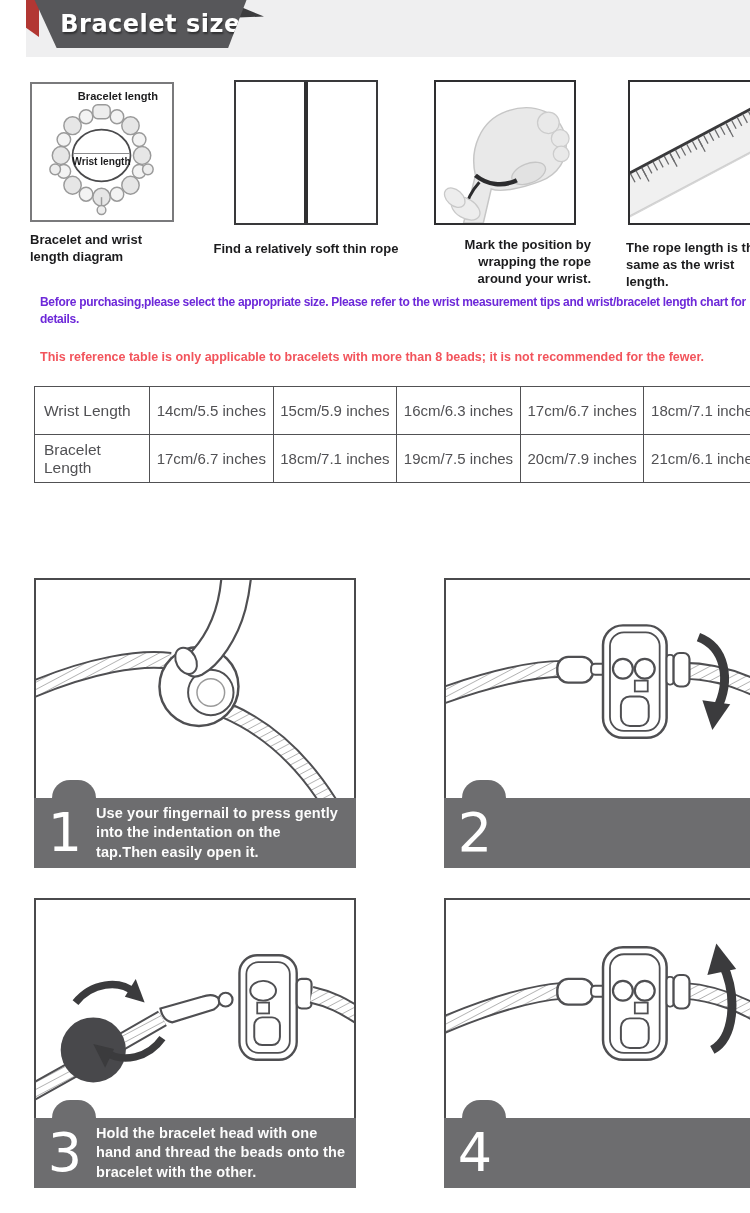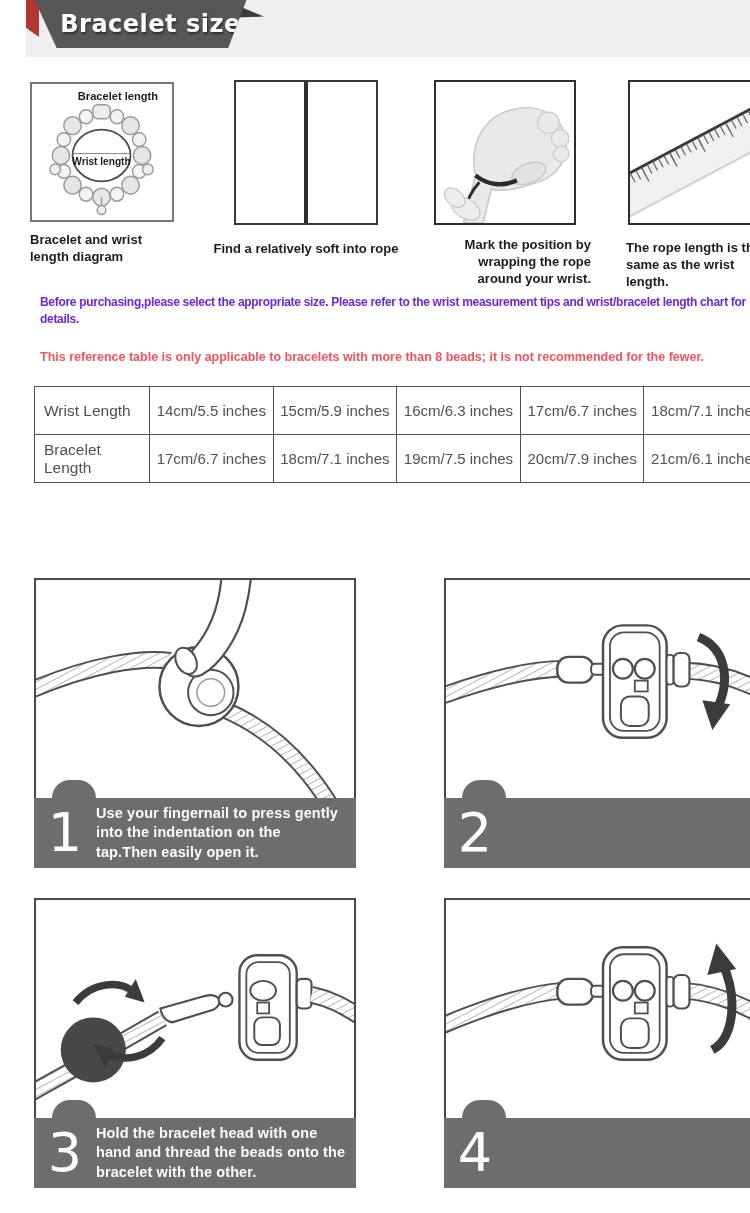--- a/index.html
+++ b/index.html
@@ -174,21 +174,21 @@
           <rect x="-25" y="58" width="195" height="40" fill="#f0f0f0" stroke="#d5d5d5"></rect>
           <line x1="-25" y1="58" x2="170" y2="58" stroke="#39393b" stroke-width="3"></line>
           <line x1="-22" y1="64" x2="170" y2="64" stroke="#6a6a6c" stroke-width="10" stroke-dasharray="1.3 5.2"></line>
           <line x1="-22" y1="67" x2="170" y2="67" stroke="#6a6a6c" stroke-width="16" stroke-dasharray="1.3 31.2"></line>
           <line x1="-25" y1="97" x2="170" y2="97" stroke="#d0d0d0" stroke-width="1.5"></line>
         </g>
       </svg>
     </div>
 
     <div class="guide-caption gc1">Bracelet and wrist length diagram</div>
-    <div class="guide-caption gc2">Find a relatively soft into rope</div>
+    <div class="guide-caption gc2">Find a relatively soft thin rope</div>
     <div class="guide-caption gc3">Mark the position by wrapping the rope around your wrist.</div>
     <div class="guide-caption gc4">The rope length is the same as the wrist length.</div>
   </div>
 
   <div class="intro-heading">Before purchasing,please select the appropriate size. Please refer to the wrist measurement tips and wrist/bracelet length chart for details.</div>
   <div class="intro-note">This reference table is only applicable to bracelets with more than 8 beads; it is not recommended for the fewer.</div>
 
   <table class="size-table">
     <colgroup>
         <col style="width:115px">

